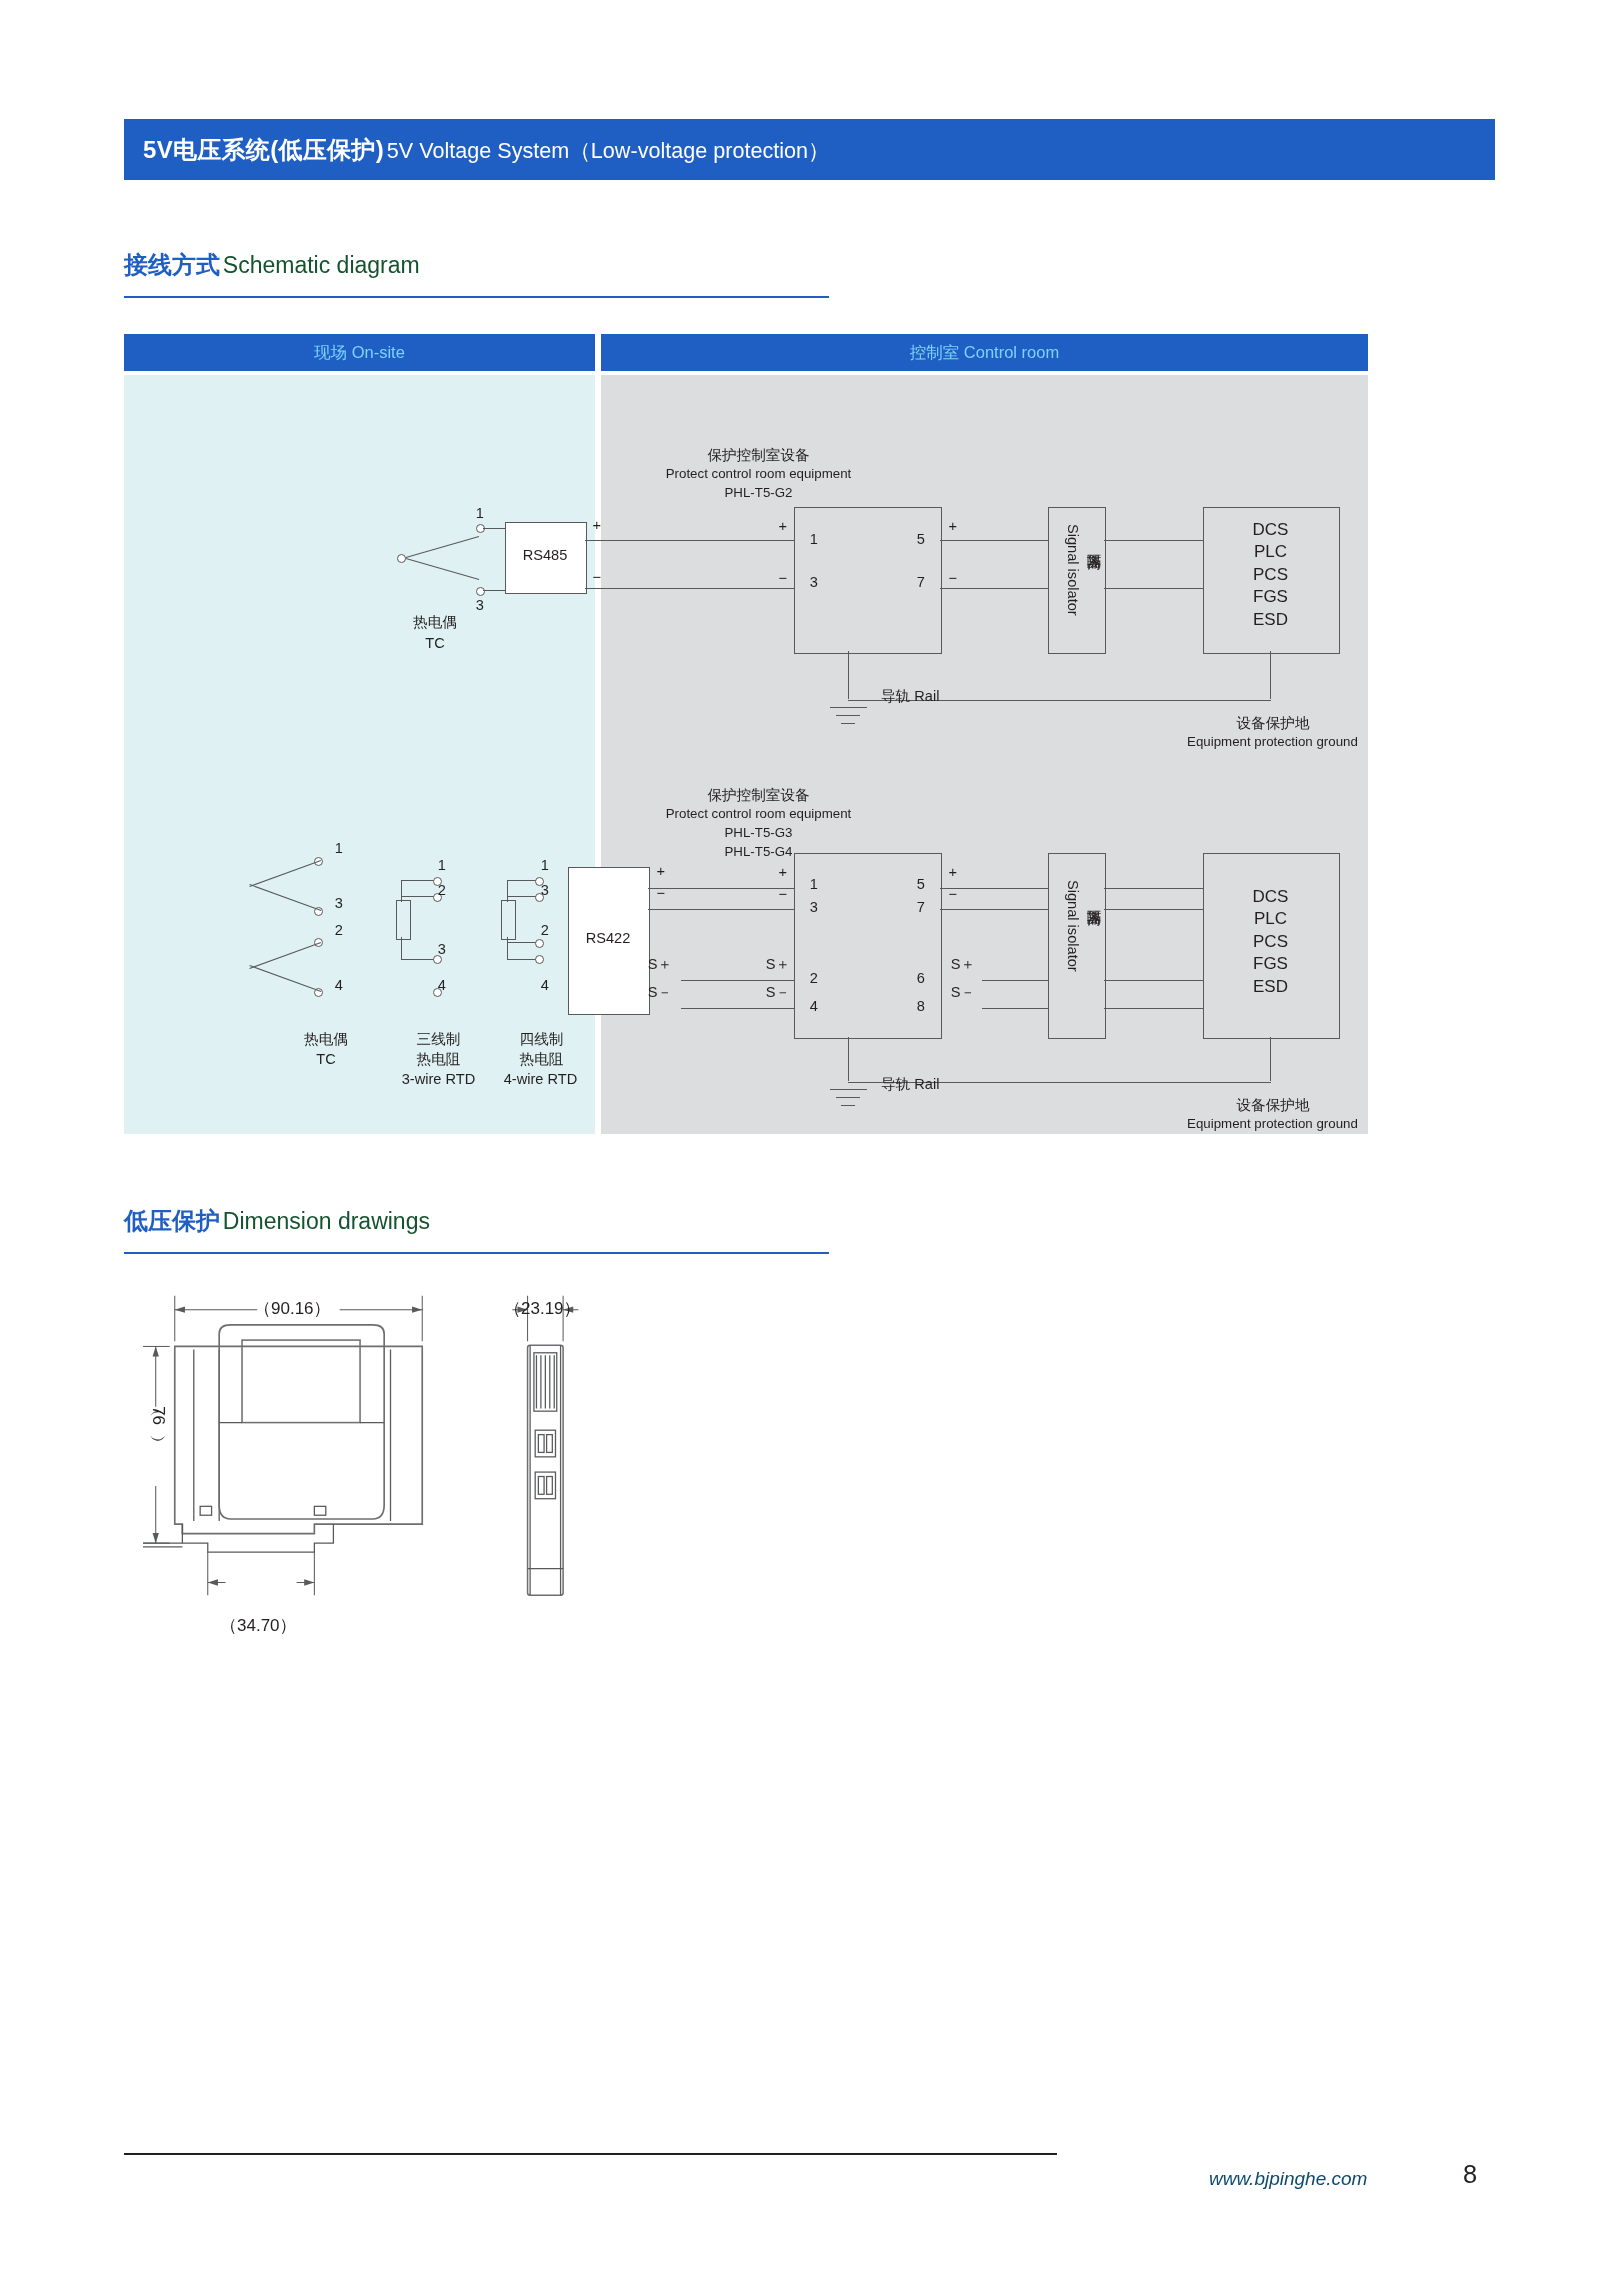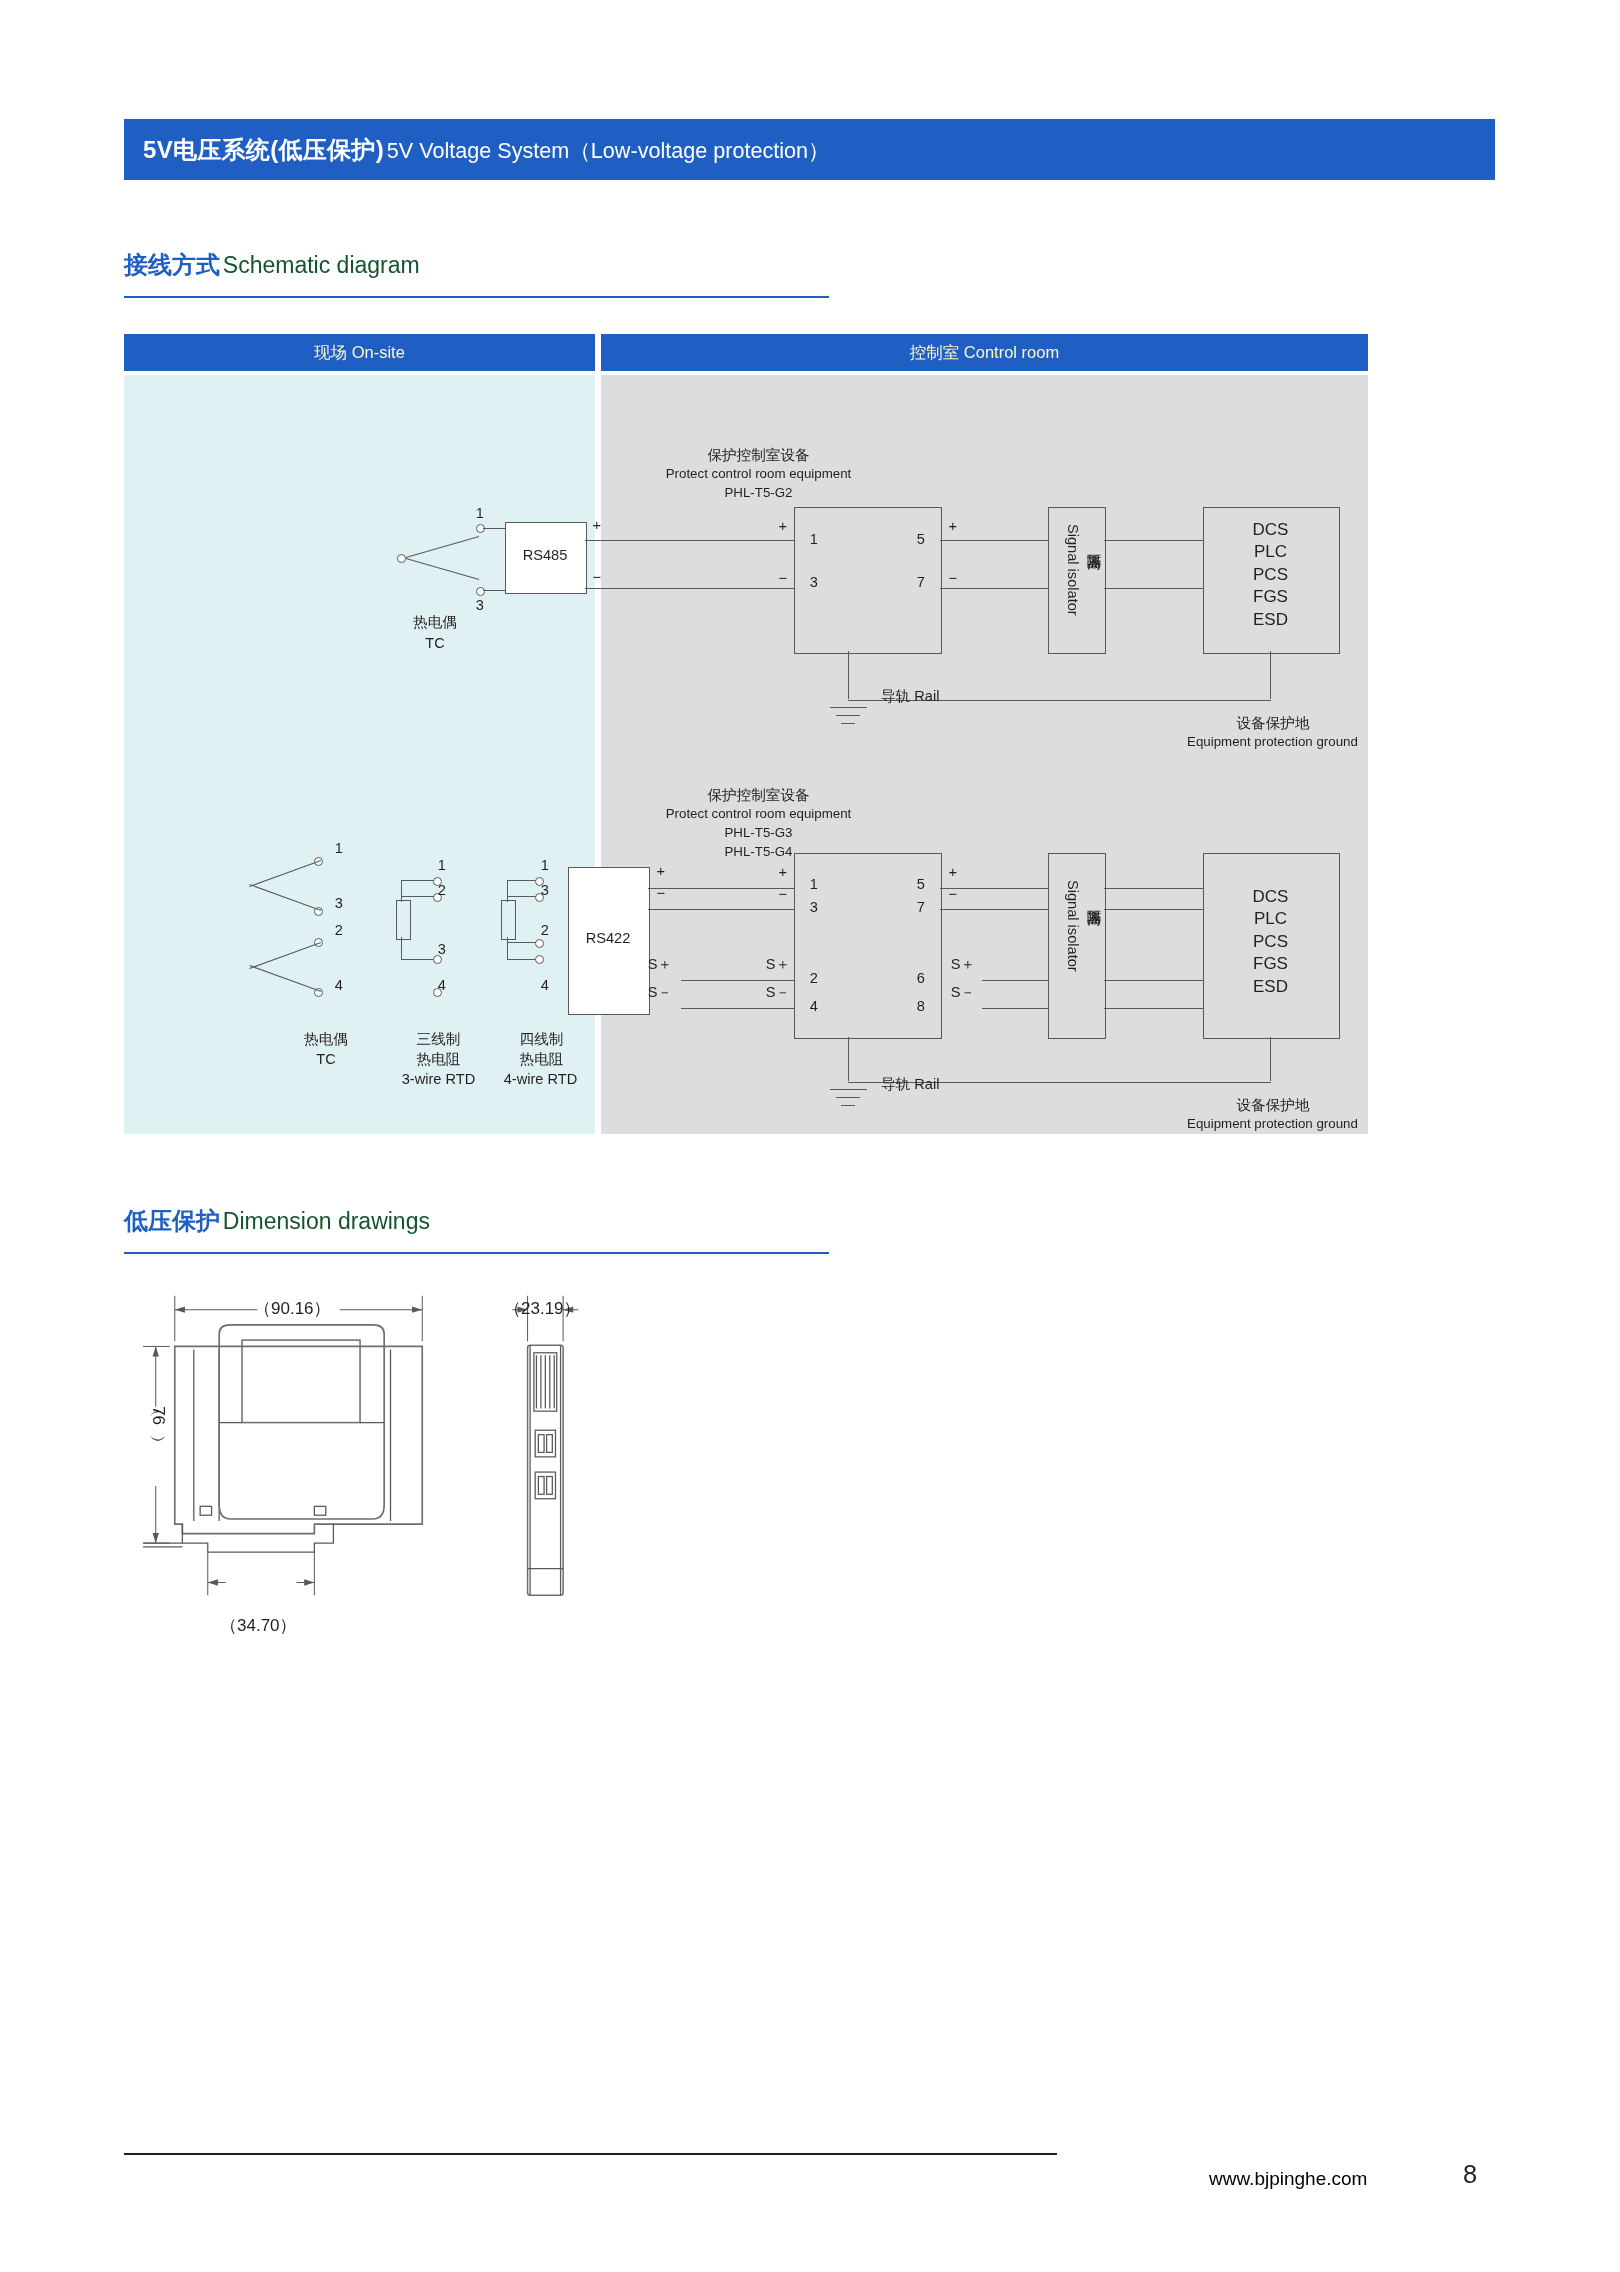--- a/index.html
+++ b/index.html
@@ -29,21 +29,21 @@
   .sect{position:absolute;}
   .sect .cn{font-size:24px;color:#1f5fc4;font-weight:bold;}
   .sect .en{font-size:23px;color:#14532d;font-weight:normal;}
   .sect .rule{
     position:absolute;left:0;width:705px;height:1.9px;background:#1f5fc4;
   }
 
   
   .diagram{position:absolute;left:124px;top:334px;width:1244px;height:806px;}
   .hdr{
-    position:absolute;height:37px;background:#1f5fc4;color:#fef9c3;
+    position:absolute;height:37px;background:#1f5fc4;color:#7dd3fc;
     font-size:16.5px;text-align:center;line-height:37px;white-space:nowrap;
   }
   .hdr-left{left:0;top:0;width:471px;}
   .hdr-right{left:477px;top:0;width:767px;}
   .panel-left{position:absolute;left:0;top:41px;width:471px;height:759px;background:#dff1f2;}
   .panel-right{position:absolute;left:477px;top:41px;width:767px;height:759px;background:#dcdddf;}
 
   .lbl{position:absolute;font-size:14.6px;color:#231f20;white-space:nowrap;line-height:1.25;text-align:center;}
   .lbl.small{font-size:13.3px;}
   .lbl.l{text-align:left;}
@@ -59,21 +59,21 @@
   }
   .dcs{position:absolute;font-size:17px;text-align:center;line-height:1.32;width:100%;}
 
   
   .dim{position:absolute;left:124px;top:1270px;width:698px;height:394px;}
   .dimtxt{position:absolute;font-size:17px;color:#231f20;white-space:nowrap;}
   .dimtxt.rot{writing-mode:vertical-rl;text-orientation:mixed;}
 
   
   .foot-rule{position:absolute;left:124px;top:2153px;width:933px;height:1.9px;background:#231f20;}
-  .foot-url{position:absolute;left:1209px;top:2168px;font-size:19px;color:#000000;white-space:nowrap;}
+  .foot-url{position:absolute;left:1209px;top:2168px;font-size:19px;font-style:italic;color:#0c4a6e;white-space:nowrap;}
   .foot-pg{position:absolute;left:1463px;top:2160px;font-size:25.4px;color:#231f20;}
 </style>
 </head>
 <body>
 
 <div class="page">
 
   <div class="banner">
     <div class="banner-text">
       <span class="banner-cn">5V电压系统(低压保护)</span>

